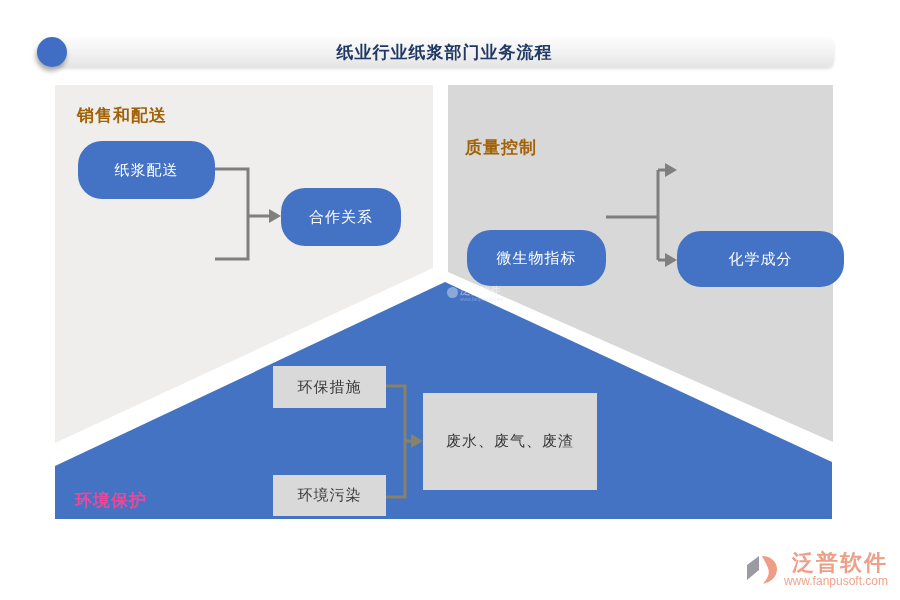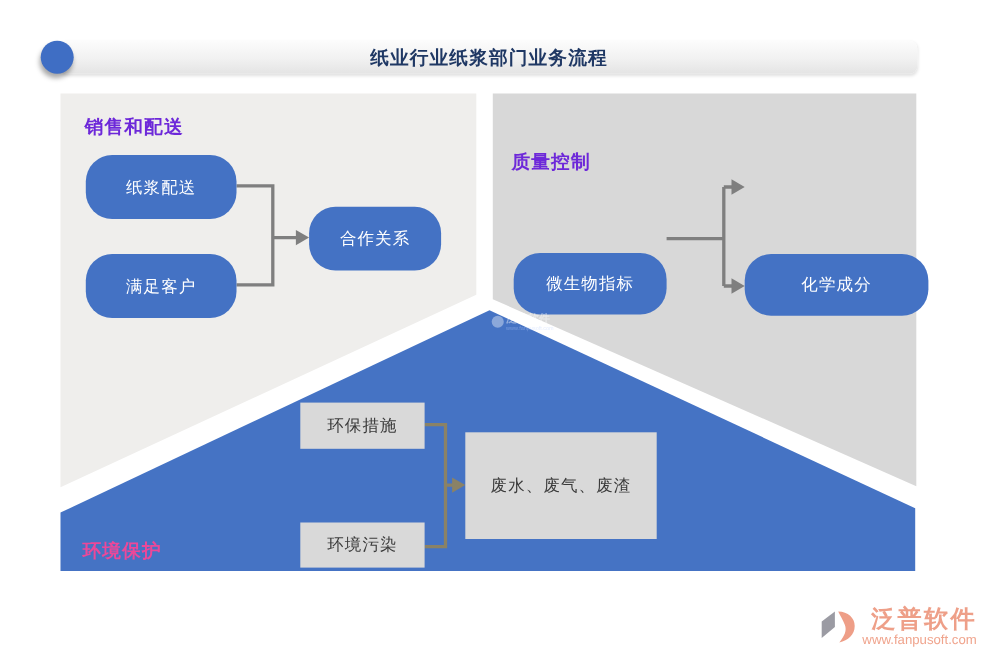--- a/index.html
+++ b/index.html
@@ -16,21 +16,21 @@
     display:flex;align-items:center;justify-content:center;
   }
   .titlebar .title{
     color:#1f3864;font-size:17px;font-weight:bold;letter-spacing:1px;
   }
   .dot{
     position:absolute;left:37px;top:37px;width:30px;height:30px;border-radius:50%;
     background:#3f6ec4;box-shadow:-1px 4px 5px rgba(0,0,0,0.35);
   }
   .section-title{
-    position:absolute;color:#6d28d9;font-size:17px;font-weight:bold;letter-spacing:1px;
+    position:absolute;color:#a16207;font-size:17px;font-weight:bold;letter-spacing:1px;
   }
   .section-title.env{color:#ec4899;margin-top:10px;}
   .node{
     position:absolute;display:flex;align-items:center;justify-content:center;
     font-size:15px;letter-spacing:1px;text-align:center;
   }
   .node.blue{background:#4472c4;color:#ffffff;border-radius:24px;}
   .node.gray{background:#d9d9d9;color:#3a3a3a;}
   .watermark{
     position:absolute;left:447px;top:286px;display:flex;align-items:flex-start;gap:2px;
@@ -74,21 +74,20 @@
   <div class="titlebar">
     <span class="title">纸业行业纸浆部门业务流程</span>
   </div>
   <div class="dot"></div>
 
   <div class="section-title" style="left:77px;top:104px;">销售和配送</div>
   <div class="section-title" style="left:465px;top:104px;margin-top:32px;">质量控制</div>
   <div class="section-title env" style="left:75px;top:479px;">环境保护</div>
 
   <div class="node blue" style="left:78px;top:141px;width:137px;height:58px;">纸浆配送</div>
-  <div class="node blue" style="left:78px;top:231px;width:137px;height:58px;">满足客户</div>
   <div class="node blue" style="left:281px;top:188px;width:120px;height:58px;">合作关系</div>
 
   <div class="node blue" style="left:467px;top:189px;width:139px;height:56px;margin-top:41px;">微生物指标</div>
   <div class="node blue" style="left:677px;top:231px;width:167px;height:56px;">化学成分</div>
 
   <div class="node gray" style="left:273px;top:475px;width:113px;height:41px;">环境污染</div>
   <div class="node gray" style="left:273px;top:366px;width:113px;height:42px;">环保措施</div>
   <div class="node gray" style="left:423px;top:393px;width:174px;height:97px;">废水、废气、废渣</div>
 
   <div class="watermark">

